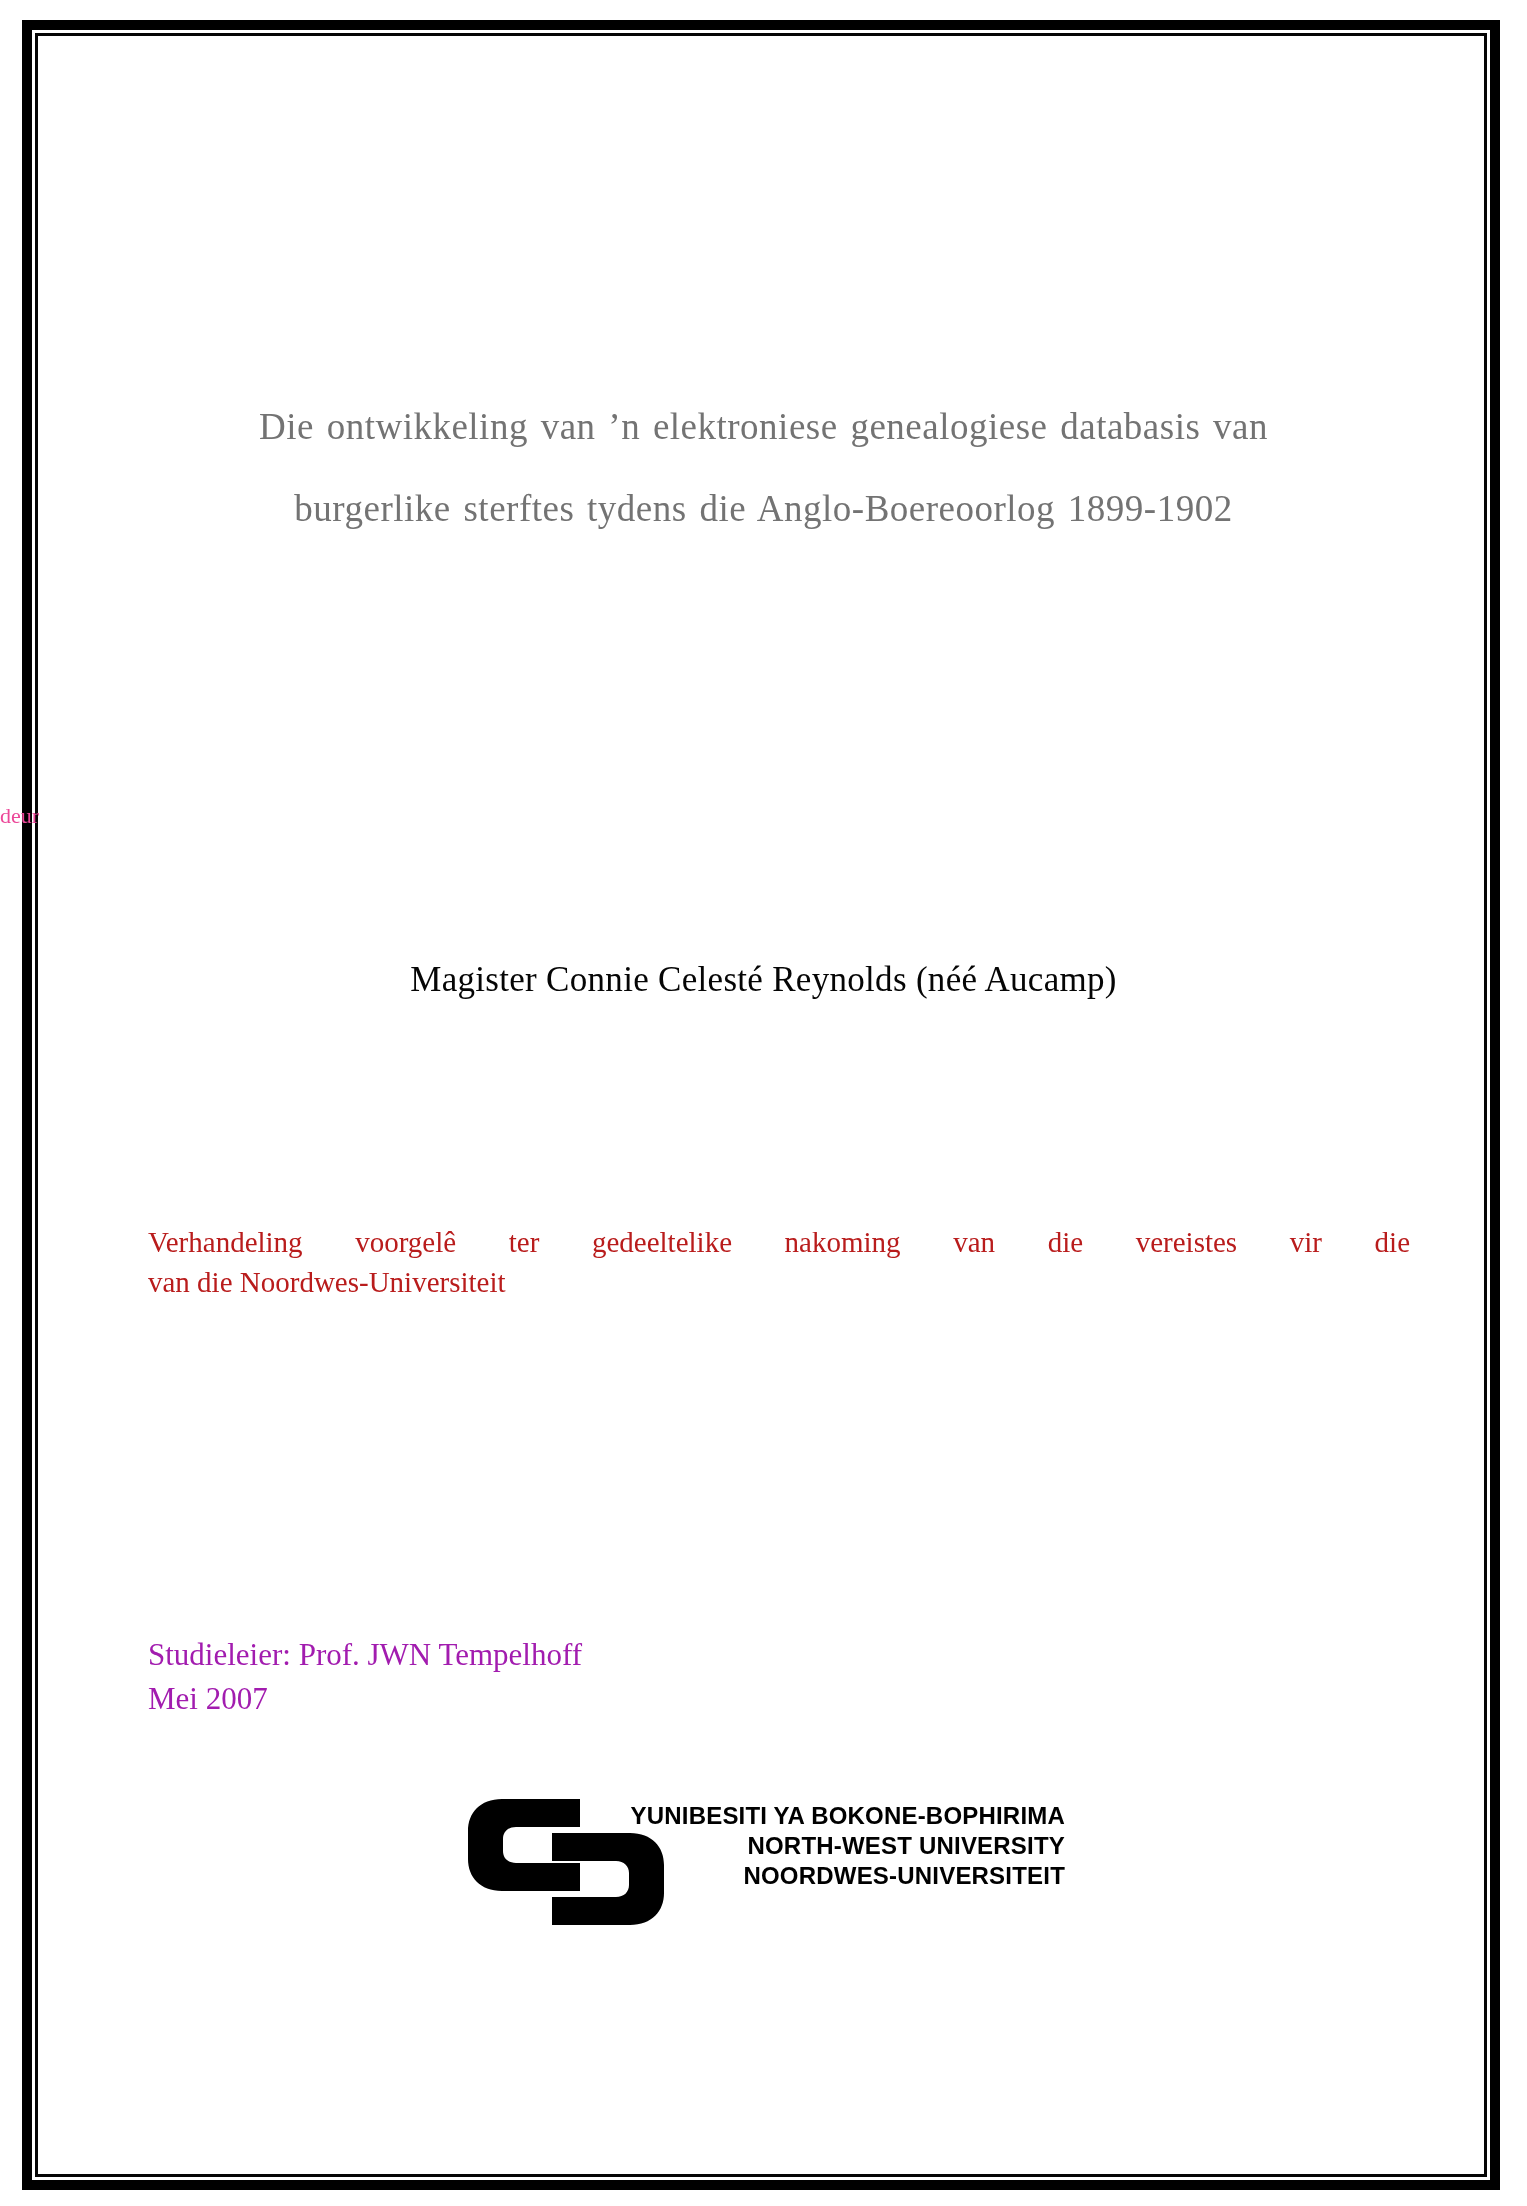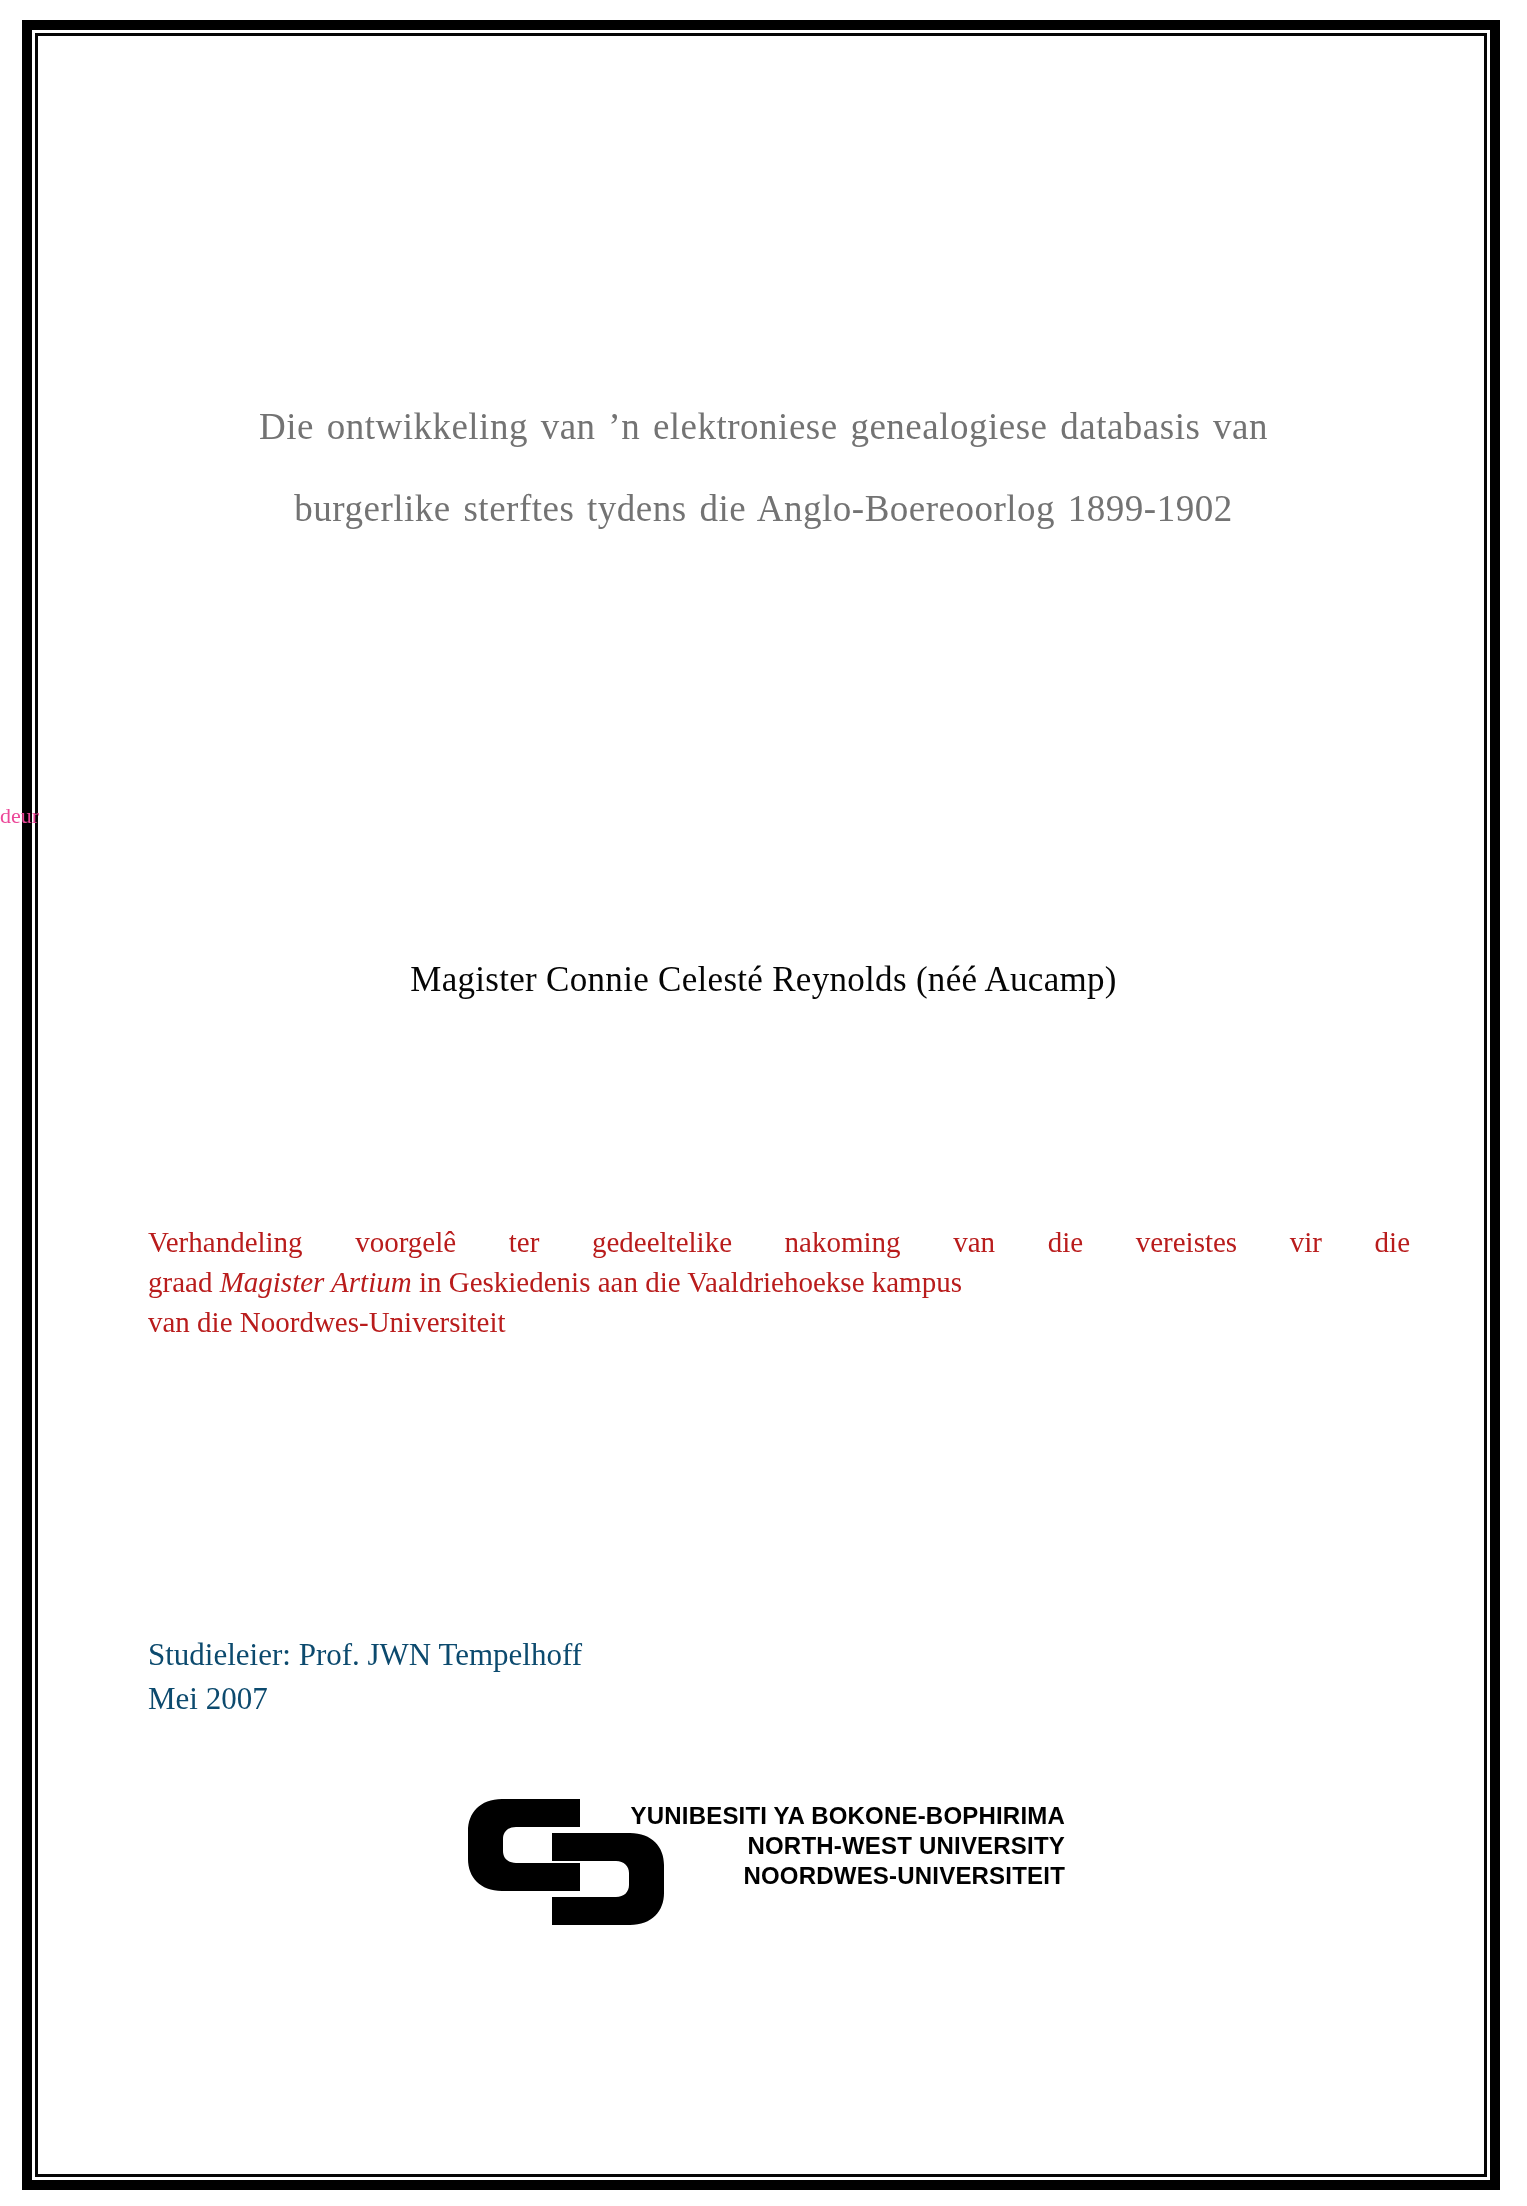--- a/index.html
+++ b/index.html
@@ -87,21 +87,21 @@
   }
   .degree-italic {
     font-style: italic;
   }
   .supervisor-block {
     position: absolute;
     left: 148px;
     top: 1633px;
     font-size: 31px;
     line-height: 44px;
-    color: #0c4a6e;
+    color: #a21caf;
   }
   .logo-mark {
     position: absolute;
     left: 468px;
     top: 1799px;
     width: 196px;
     height: 132px;
   }
   .logo-text {
     position: absolute;
@@ -133,21 +133,20 @@
     <div>Die ontwikkeling van ’n elektroniese genealogiese databasis van</div>
     <div>burgerlike sterftes tydens die Anglo-Boereoorlog 1899-1902</div>
   </div>
 
   <div class="byline">deur</div>
 
   <div class="author">Magister Connie Celesté Reynolds (néé Aucamp)</div>
 
   <div class="declaration">
     <div class="decl-line-justify">Verhandeling voorgelê ter gedeeltelike nakoming van die vereistes vir die</div>
-    <div class="decl-line"><span>graad </span><span class="degree-italic">Magister Artium</span><span> in Geskiedenis aan die Vaaldriehoekse kampus</span></div>
     <div class="decl-line">van die Noordwes-Universiteit</div>
   </div>
 
   <div class="supervisor-block">
     <div>Studieleier: Prof. JWN Tempelhoff</div>
     <div>Mei 2007</div>
   </div>
 
   <svg class="logo-mark" viewBox="0 0 196 132" xmlns="http://www.w3.org/2000/svg" aria-hidden="true">
     <path d="M112,0 L34,0 C12,0 0,14 0,32 L0,60 C0,78 12,92 34,92 L112,92 L112,64 L48,64 C40,64 35,59 35,52 L35,40 C35,33 40,28 48,28 L112,28 Z" fill="#000000"></path>

